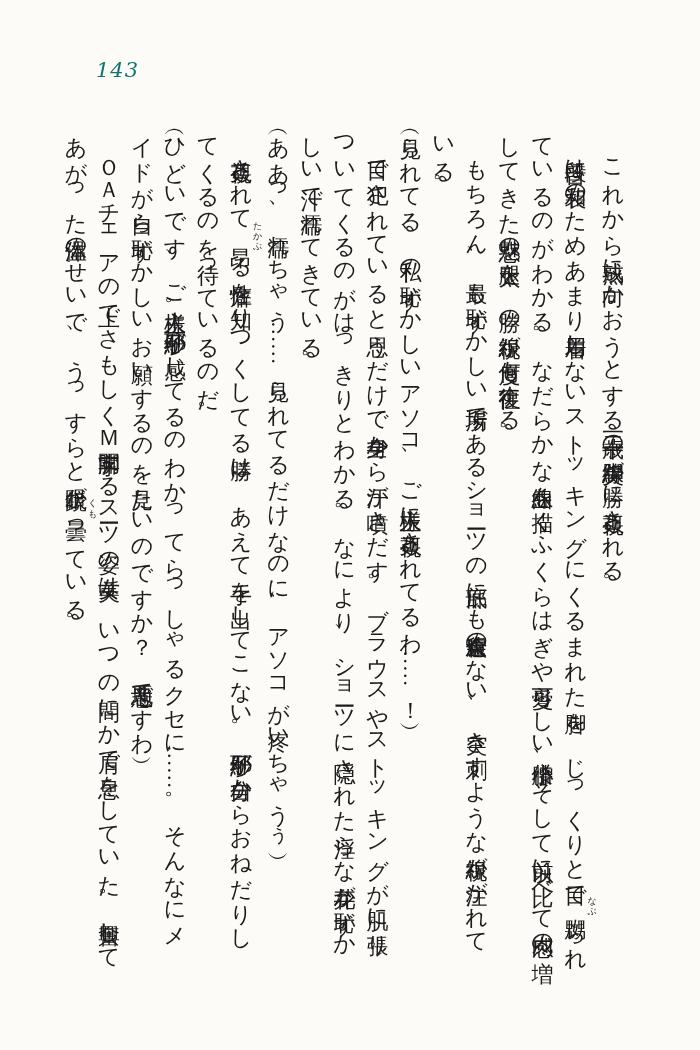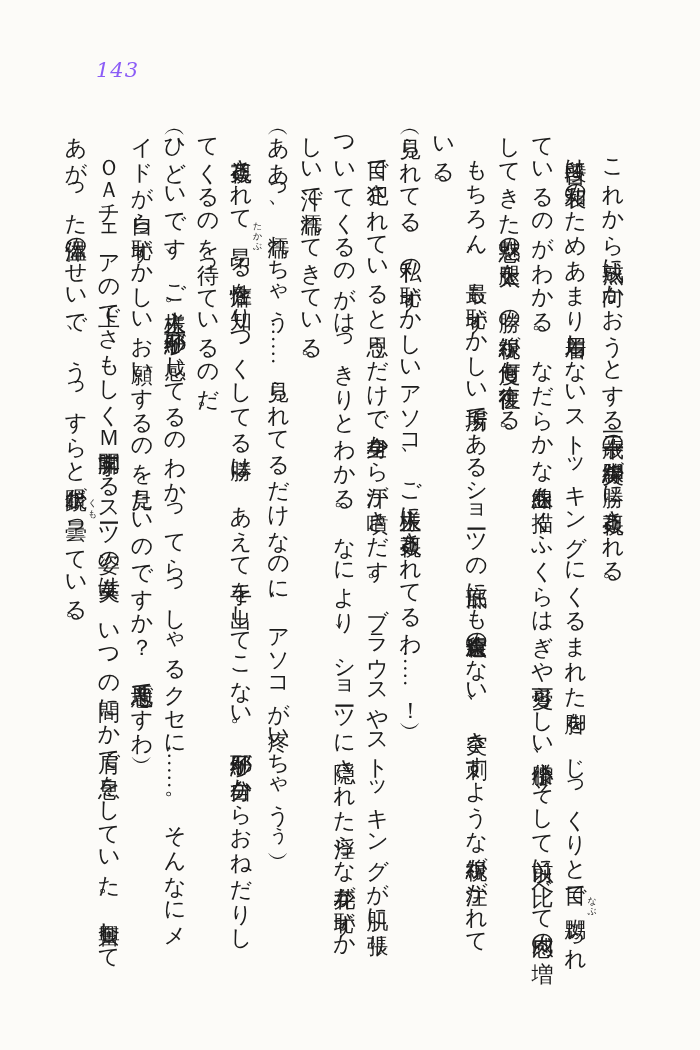--- a/index.html
+++ b/index.html
@@ -20,21 +20,21 @@
     overflow: hidden;
     color: #1f1f1f;
   }
   .page-number {
     position: absolute;
     top: 58px;
     left: 96px;
     font-style: italic;
     font-size: 21px;
     letter-spacing: 1px;
-    color: #8b5cf6;
+    color: #0f766e;
     font-family: "DejaVu Serif", "Liberation Serif", serif;
   }
   .text-block {
     position: absolute;
     top: 122px;
     right: 70px;
     height: 838px;
     writing-mode: vertical-rl;
     font-size: 22px;
     line-height: 33px;

